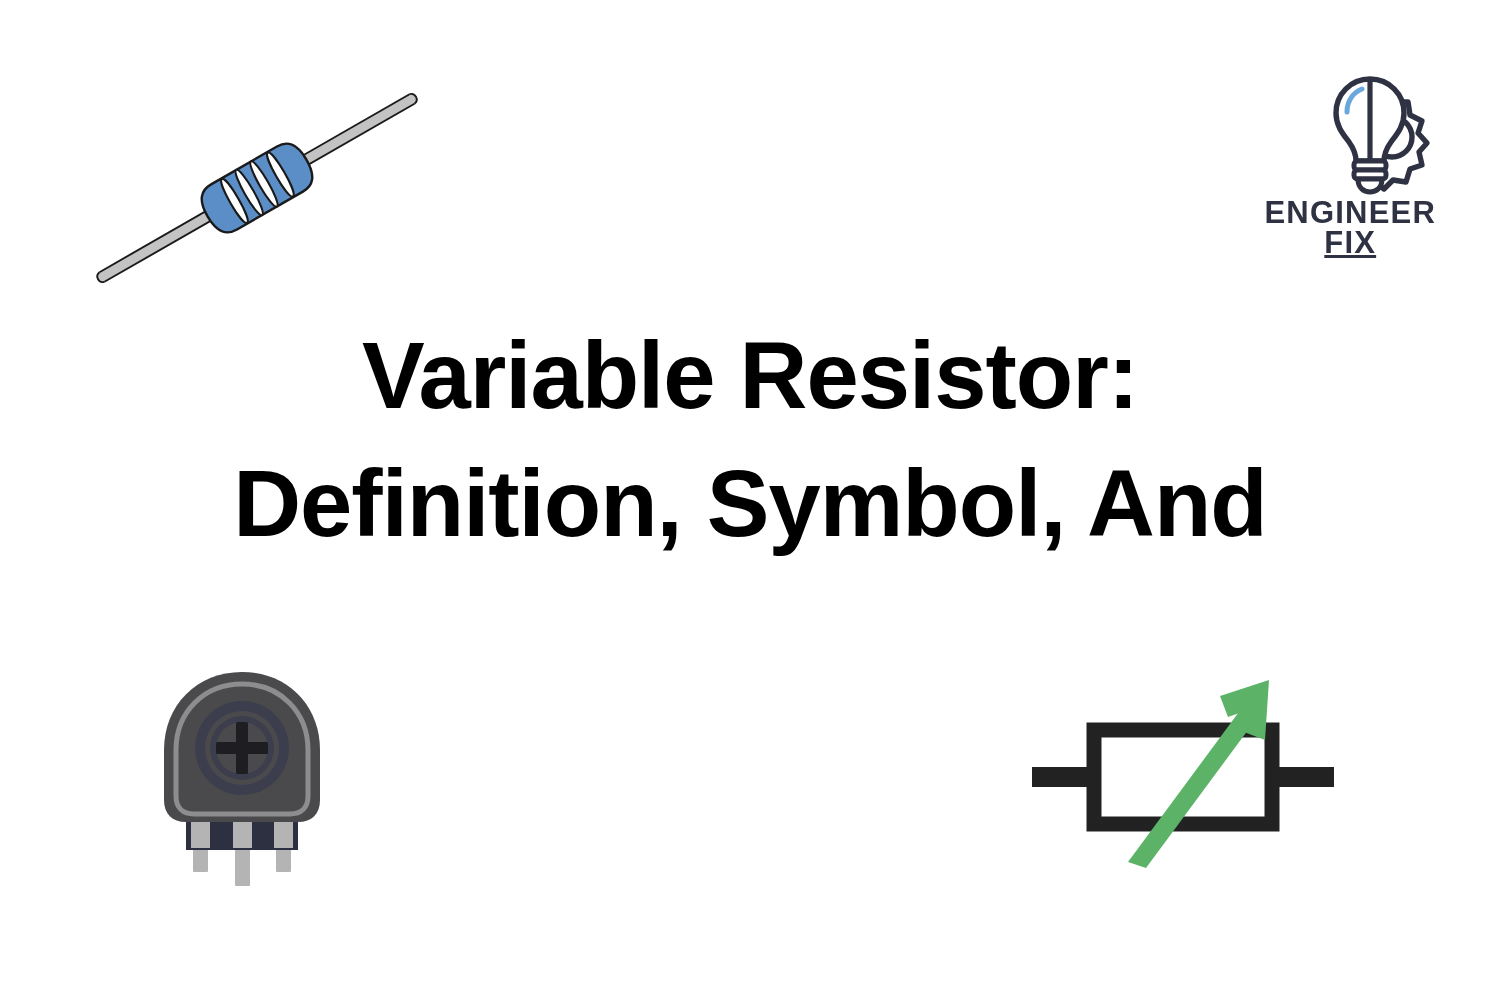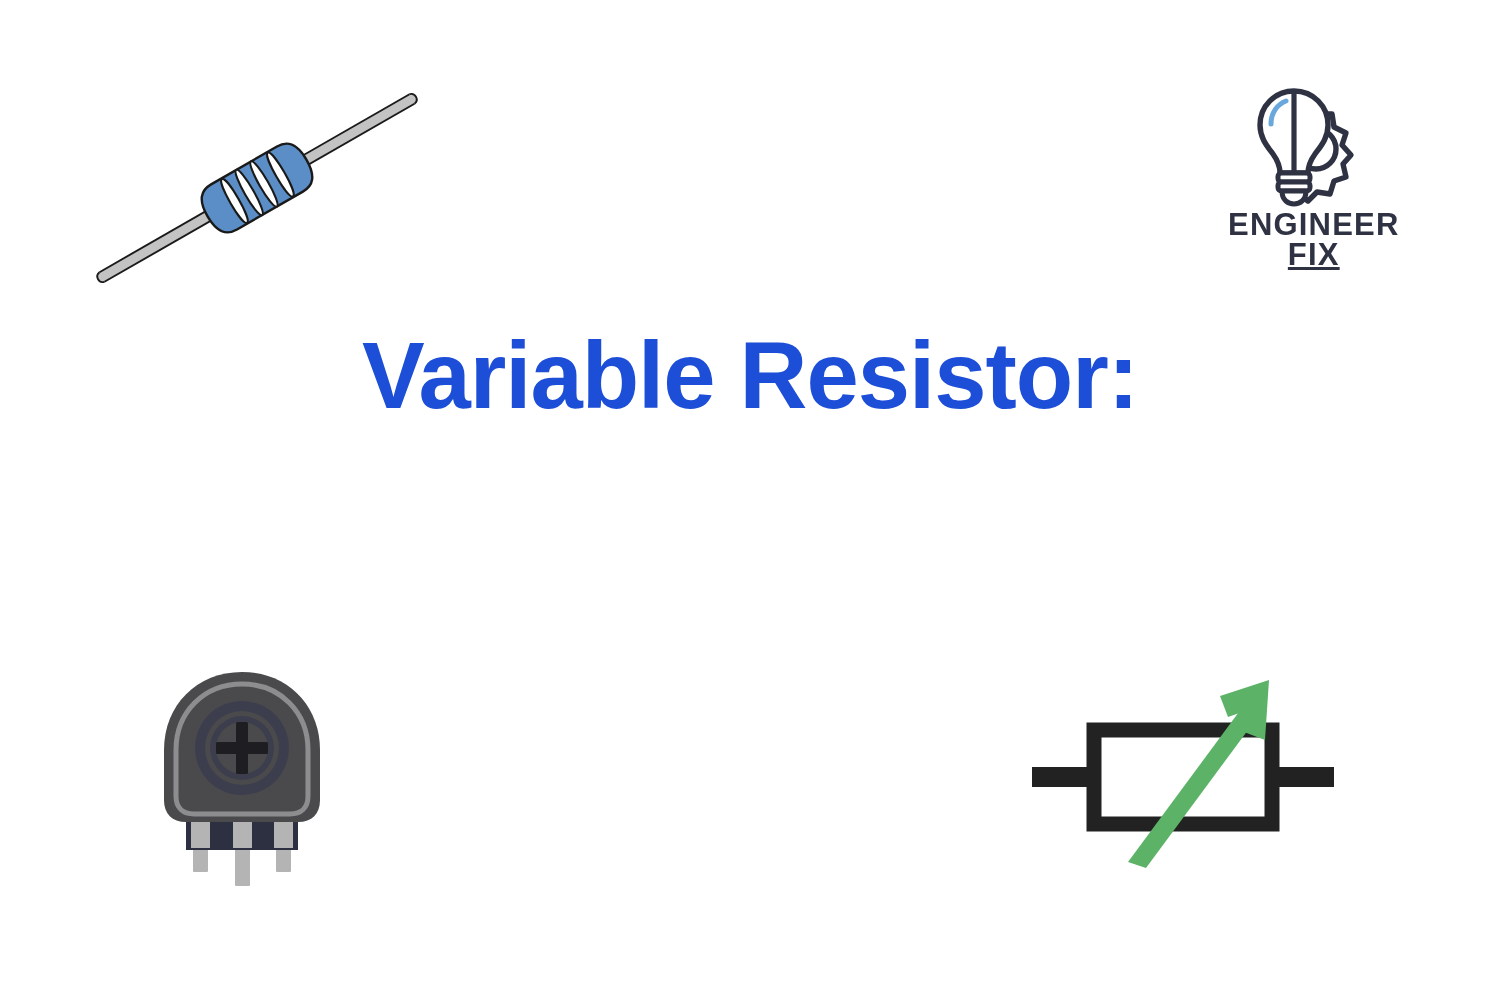--- a/index.html
+++ b/index.html
@@ -16,26 +16,26 @@
     width: 1500px;
     height: 1000px;
     background: #ffffff;
     overflow: hidden;
   }
 
   
   #brand-logo {
     position: absolute;
     left: 1228px;
-    top: 84px;
+    top: 72px;
     width: 208px;
     height: 180px;
     display: flex;
     flex-direction: column;
-    align-items: flex-start;
+    align-items: flex-end;
   }
   #brand-mark {
     width: 132px;
     height: 124px;
     display: block;
   }
   #brand-wordmark {
     margin-top: 2px;
     text-align: center;
     line-height: 0.96;
@@ -50,21 +50,21 @@
   
   #title-block {
     position: absolute;
     left: 180px;
     top: 312px;
     width: 1140px;
     text-align: center;
   }
   .title-line {
     display: block;
-    color: #1d4ed8;
+    color: #000000;
     font-family: "Liberation Sans Narrow", "Liberation Sans", sans-serif;
     font-weight: bold;
     font-size: 94px;
     line-height: 1.36;
     letter-spacing: -1px;
     white-space: nowrap;
   }
 
   
   #fixed-resistor-illustration {
@@ -130,20 +130,21 @@
     </svg>
 
     <div id="brand-wordmark">
       <span id="brand-line-1">ENGINEER</span>
       <span id="brand-line-2">FIX</span>
     </div>
   </div>
 
   <div id="title-block">
     <span class="title-line">Variable Resistor:</span>
+    <span class="title-line">Definition, Symbol, And</span>
   </div>
 
   <svg id="fixed-resistor-illustration" viewBox="0 0 350 225">
 
     <g stroke="#1a1a1a" stroke-width="2.2">
       <line x1="20" y1="199" x2="330" y2="21" stroke="#c3c3c3" stroke-width="11" stroke-linecap="round" stroke-opacity="1"></line>
       <line x1="20" y1="199" x2="330" y2="21" stroke="none"></line>
     </g>
 
     <g fill="none" stroke="#1a1a1a" stroke-width="1.9">

